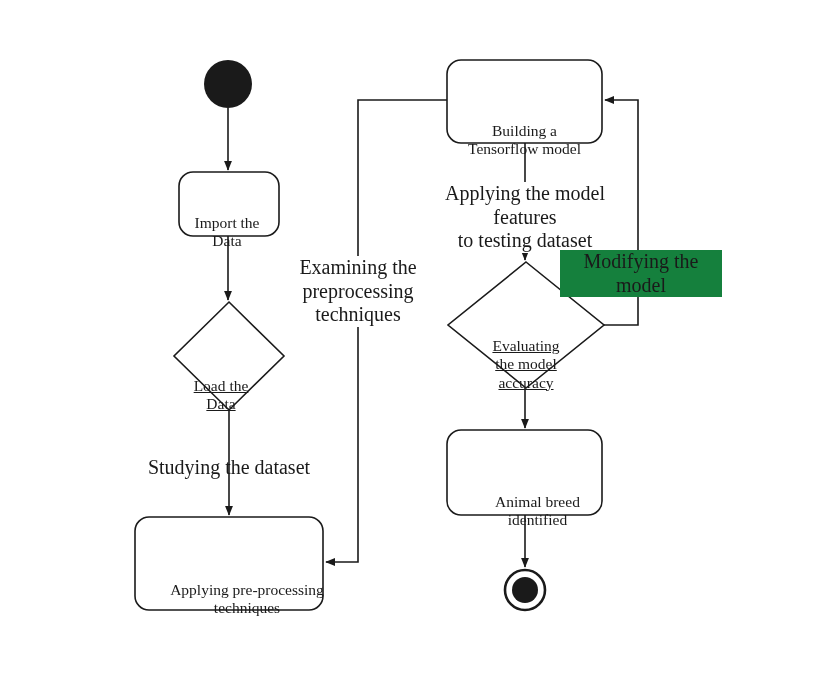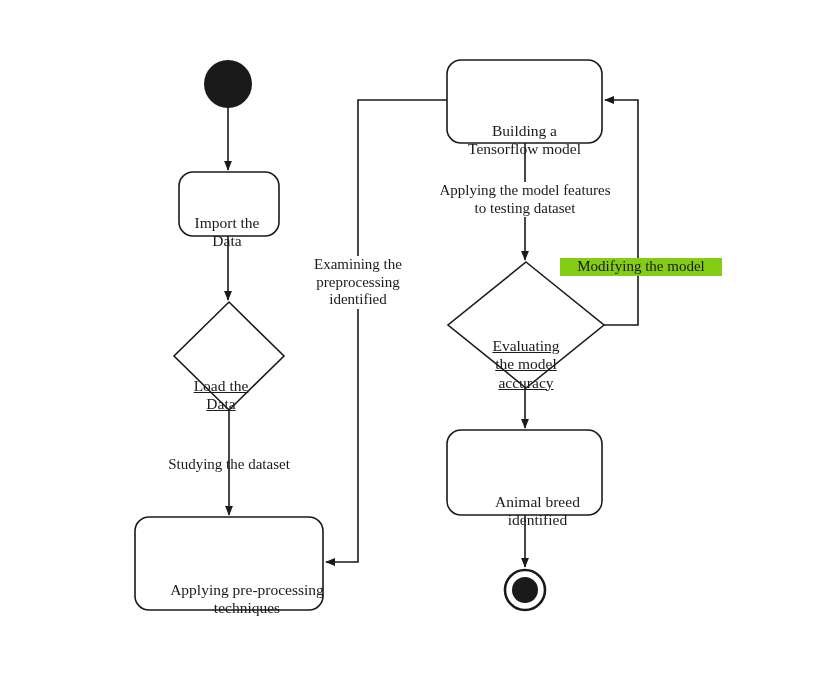--- a/index.html
+++ b/index.html
@@ -32,21 +32,21 @@
     line-height: 1.18;
     white-space: pre-line;
     pointer-events: none;
     color: #1a1a1a;
   }
   .node-label {
     font-size: 15.5px;
     margin-top: 40px;
   }
   .edge-label {
-    font-size: 15px;
+    font-size: 20px;
   }
 </style>
 </head>
 <body>
 
 <div id="canvas">
 
   <svg id="diagram-svg" viewBox="0 0 829 682" xmlns="http://www.w3.org/2000/svg">
     <defs>
       <marker id="arrowhead" markerWidth="10" markerHeight="8" refX="9.2" refY="4" orient="auto" markerUnits="userSpaceOnUse">
@@ -110,20 +110,20 @@
 the model
 accuracy</div>
 
   <div class="node-label" style="left:460px; top:453px; width:155px;">Animal breed
 identified</div>
 
   <div class="edge-label" style="left:145px; top:456px; width:168px;">Studying the dataset</div>
 
   <div class="edge-label" style="left:297px; top:256px; width:122px; background:#ffffff;">Examining the
 preprocessing
-identified</div>
+techniques</div>
 
   <div class="edge-label" style="left:418px; top:182px; width:214px; background:#ffffff;">Applying the model features
 to testing dataset</div>
 
-  <div class="edge-label" style="left:560px; top:250px; width:162px; background:#84cc16;margin-top:8px;">Modifying the model</div>
+  <div class="edge-label" style="left:560px; top:250px; width:162px; background:#15803d;">Modifying the model</div>
 
 </div>
 
 </body></html>

